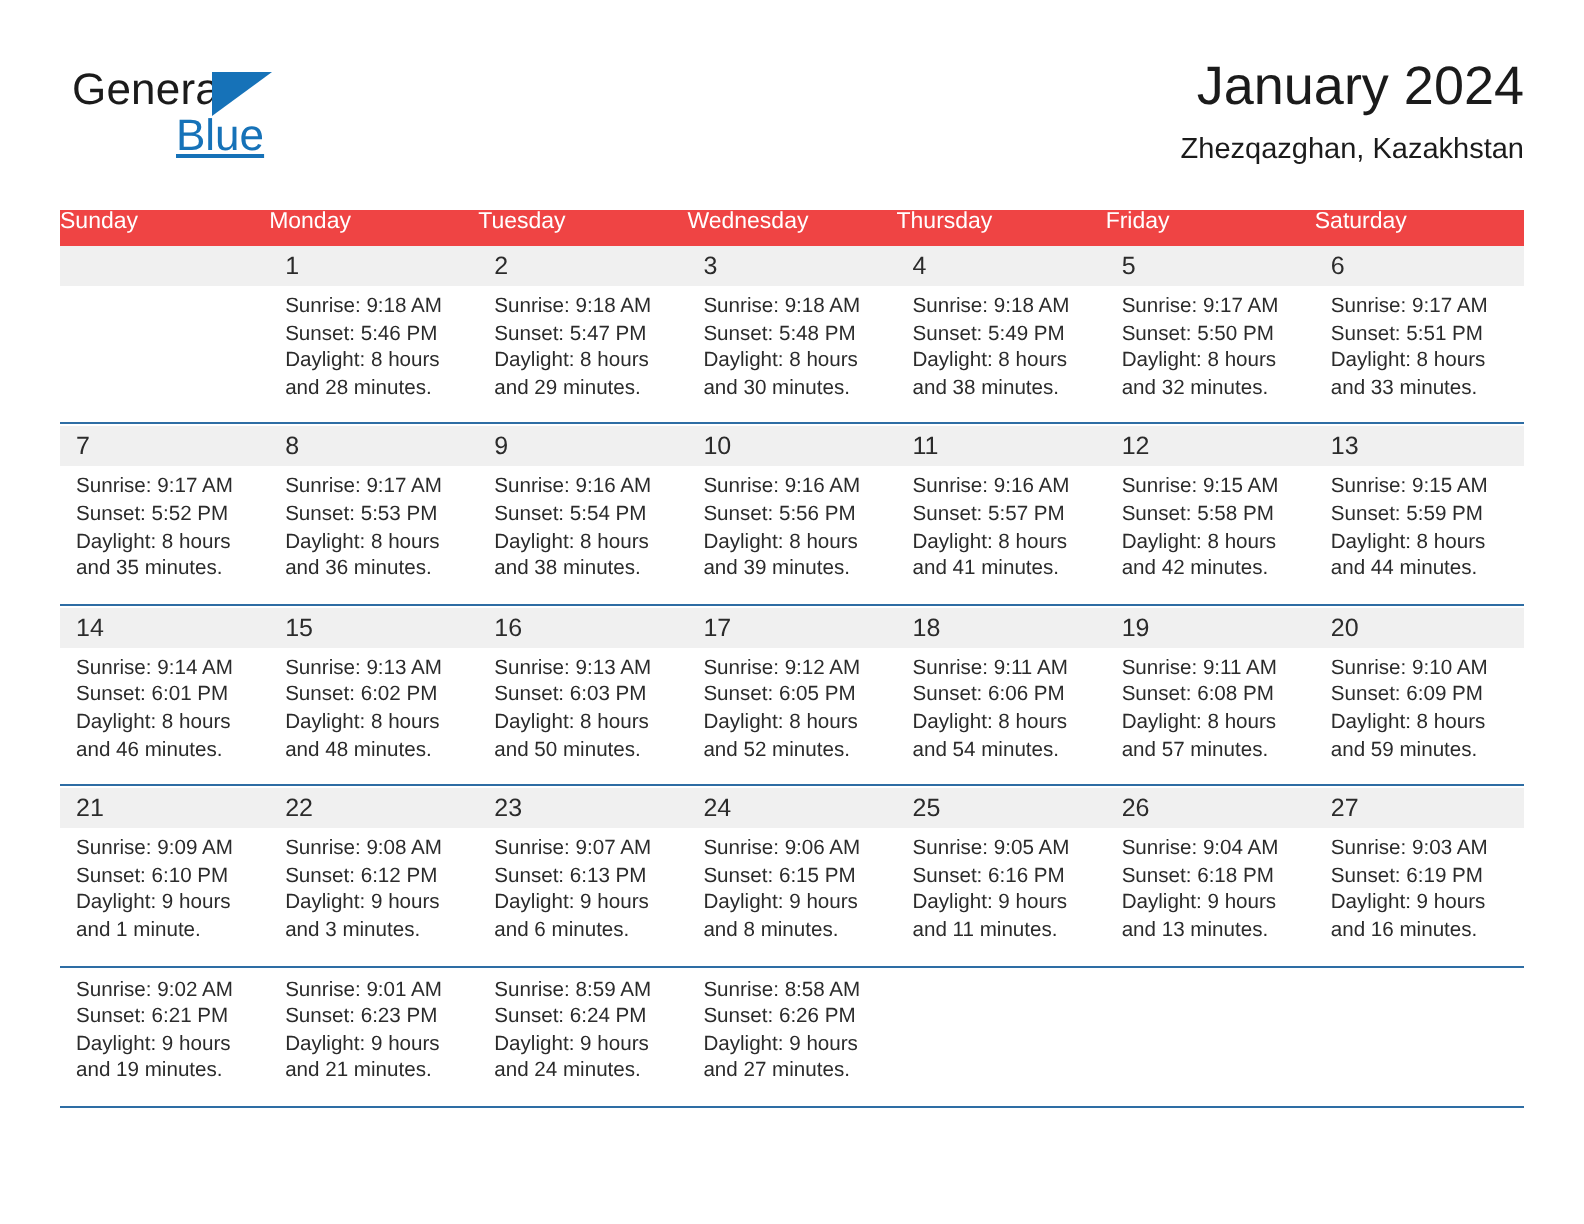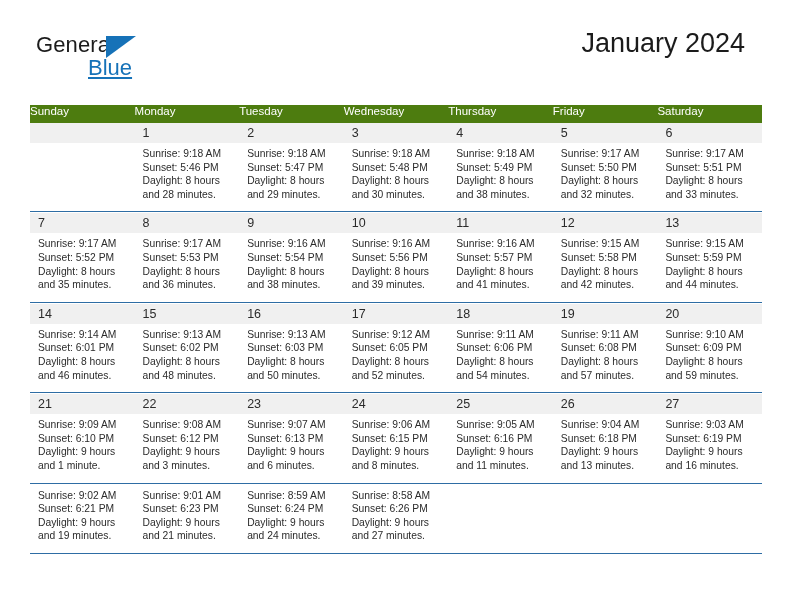--- a/index.html
+++ b/index.html
@@ -60,21 +60,21 @@
     left: 58px;
     top: 23px;
     font-size: 22px;
     color: #1672b8;
     font-family: "Liberation Sans", sans-serif;
     text-decoration: underline;
   }
 
   .title-block {
     position: absolute;
-    right: 17px;
+    right: 0;
     top: 0;
     text-align: right;
   }
   .cal-title {
     font-size: 27px;
     color: #1b1b1b;
     line-height: 34px;
     white-space: nowrap;
   }
   .cal-subtitle {
@@ -94,21 +94,21 @@
     border-collapse: collapse;
     table-layout: fixed;
   }
   .calendar th, .calendar td {
     padding: 0;
     margin: 0;
     vertical-align: top;
   }
 
   .dow {
-    background: #4d7c0f;
+    background: #ef4444;
     color: #ffffff;
     font-size: 11.5px;
     font-weight: normal;
     text-align: left;
     padding: 5px 0 5px 8px;
     height: 18px;
     box-sizing: border-box;
   }
 
   .week-daynums td {
@@ -156,20 +156,21 @@
   <div class="header">
 
     <div class="brand">
       <span class="brand-general">General</span>
       <span class="brand-triangle"></span>
       <span class="brand-blue">Blue</span>
     </div>
 
     <div class="title-block">
       <div class="cal-title">January 2024</div>
+      <div class="cal-subtitle">Zhezqazghan, Kazakhstan</div>
     </div>
 
   </div>
 
   <table class="calendar">
     <thead>
       <tr id="dow-row">
           <th class="dow">Sunday</th>
           <th class="dow">Monday</th>
           <th class="dow">Tuesday</th>

